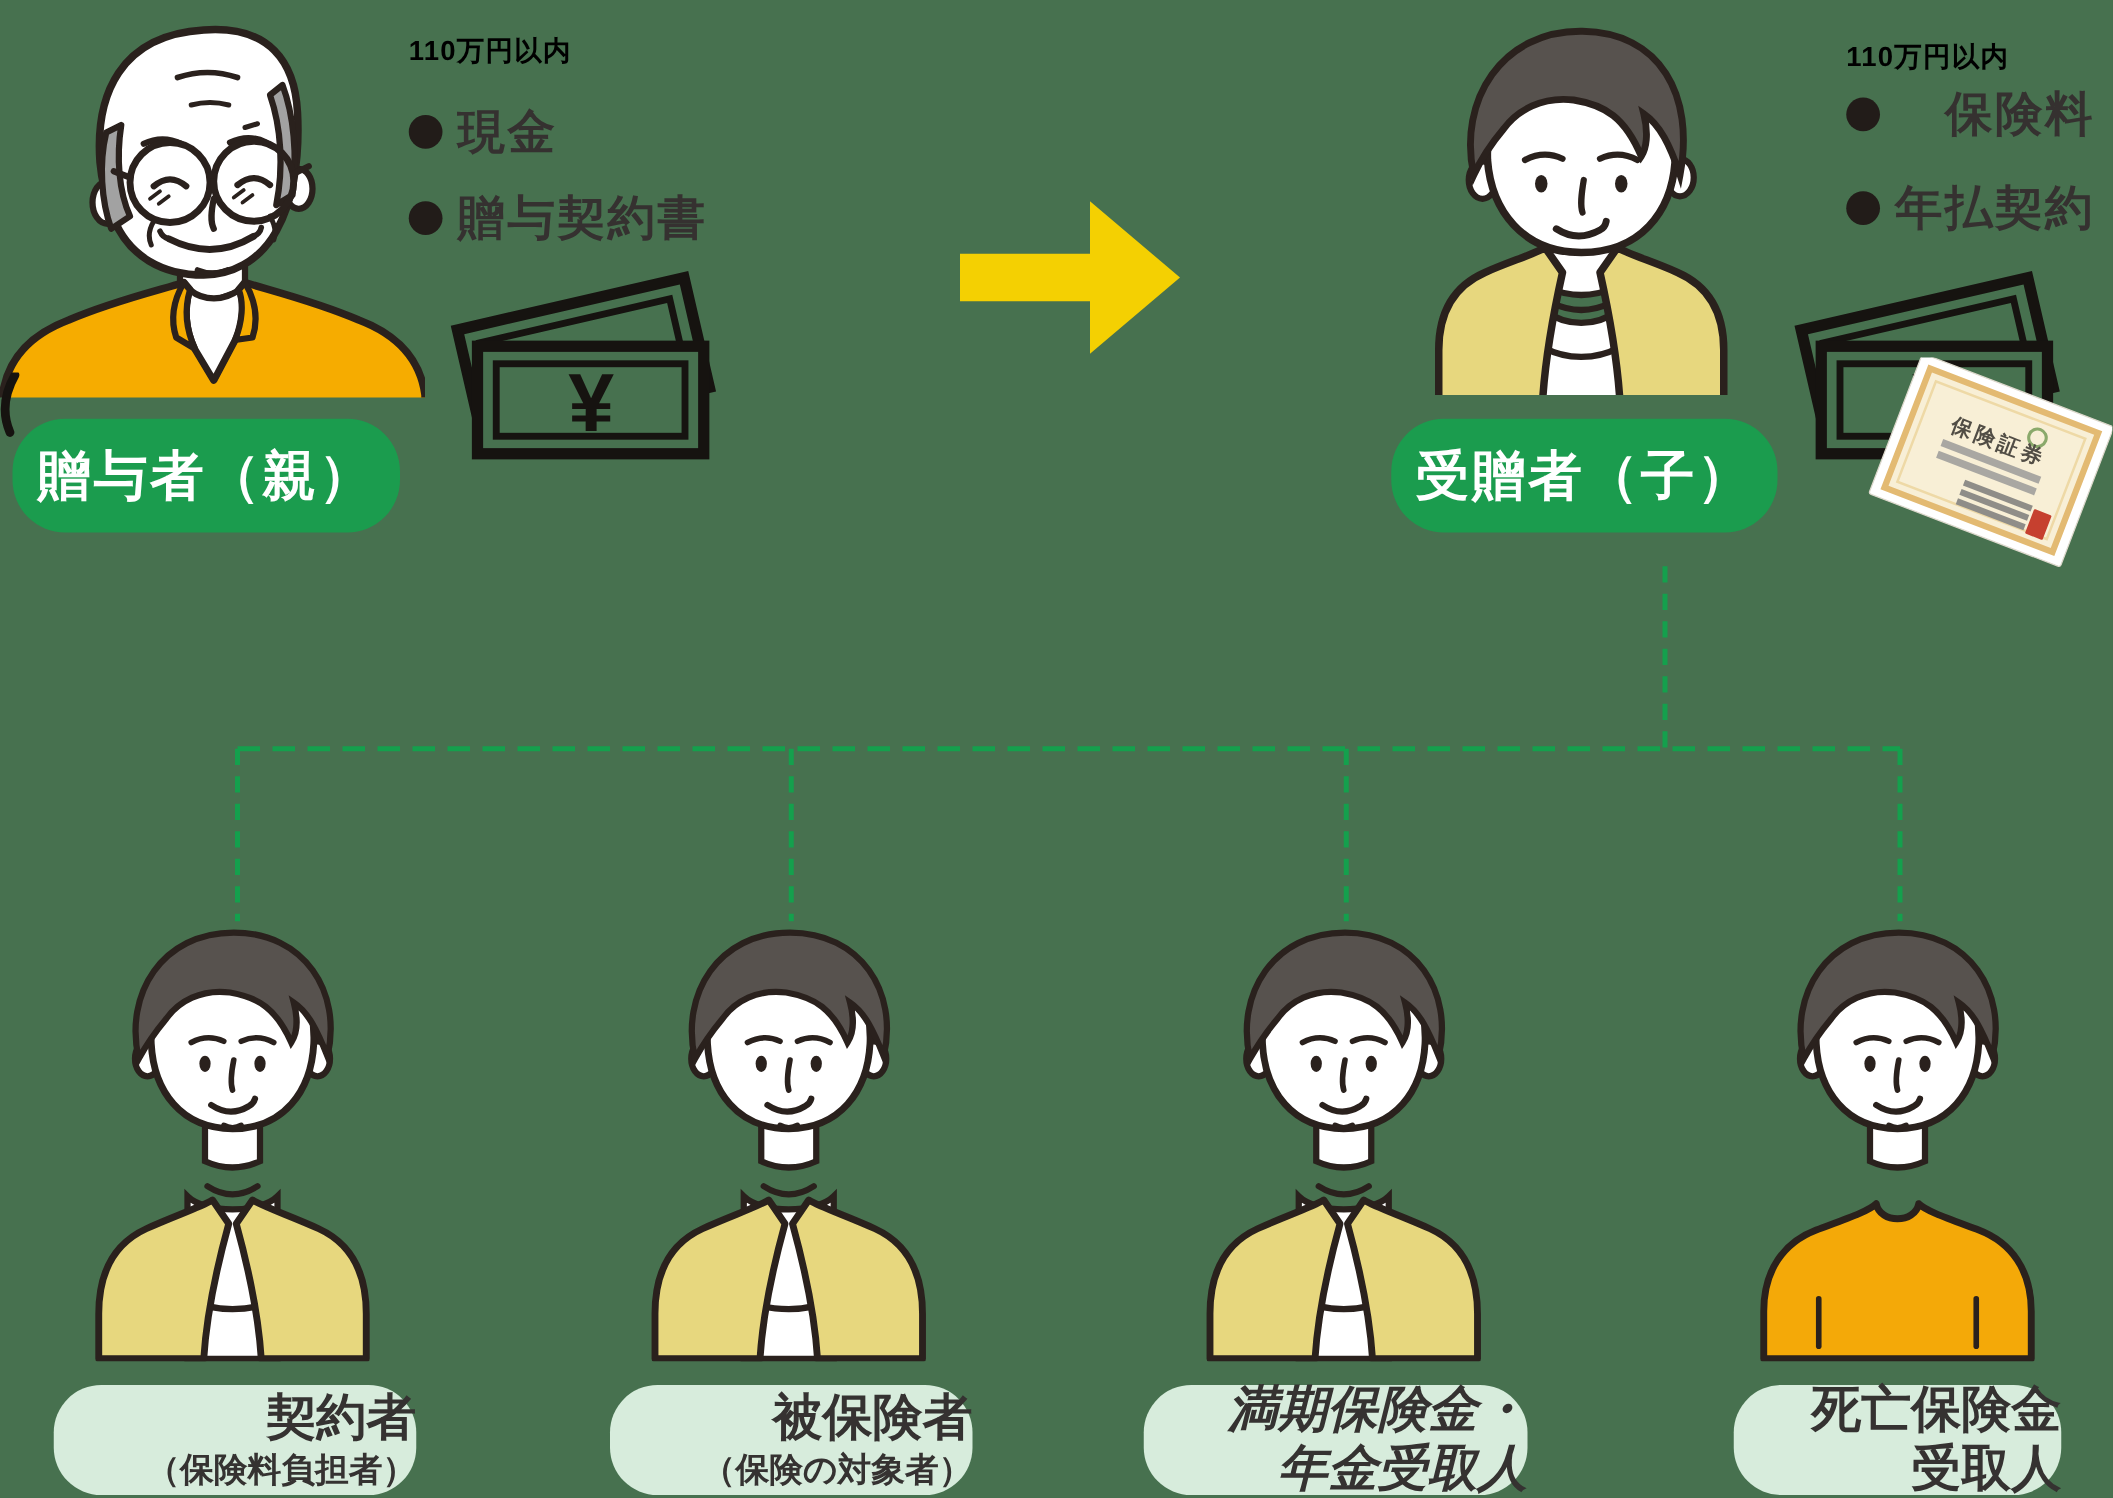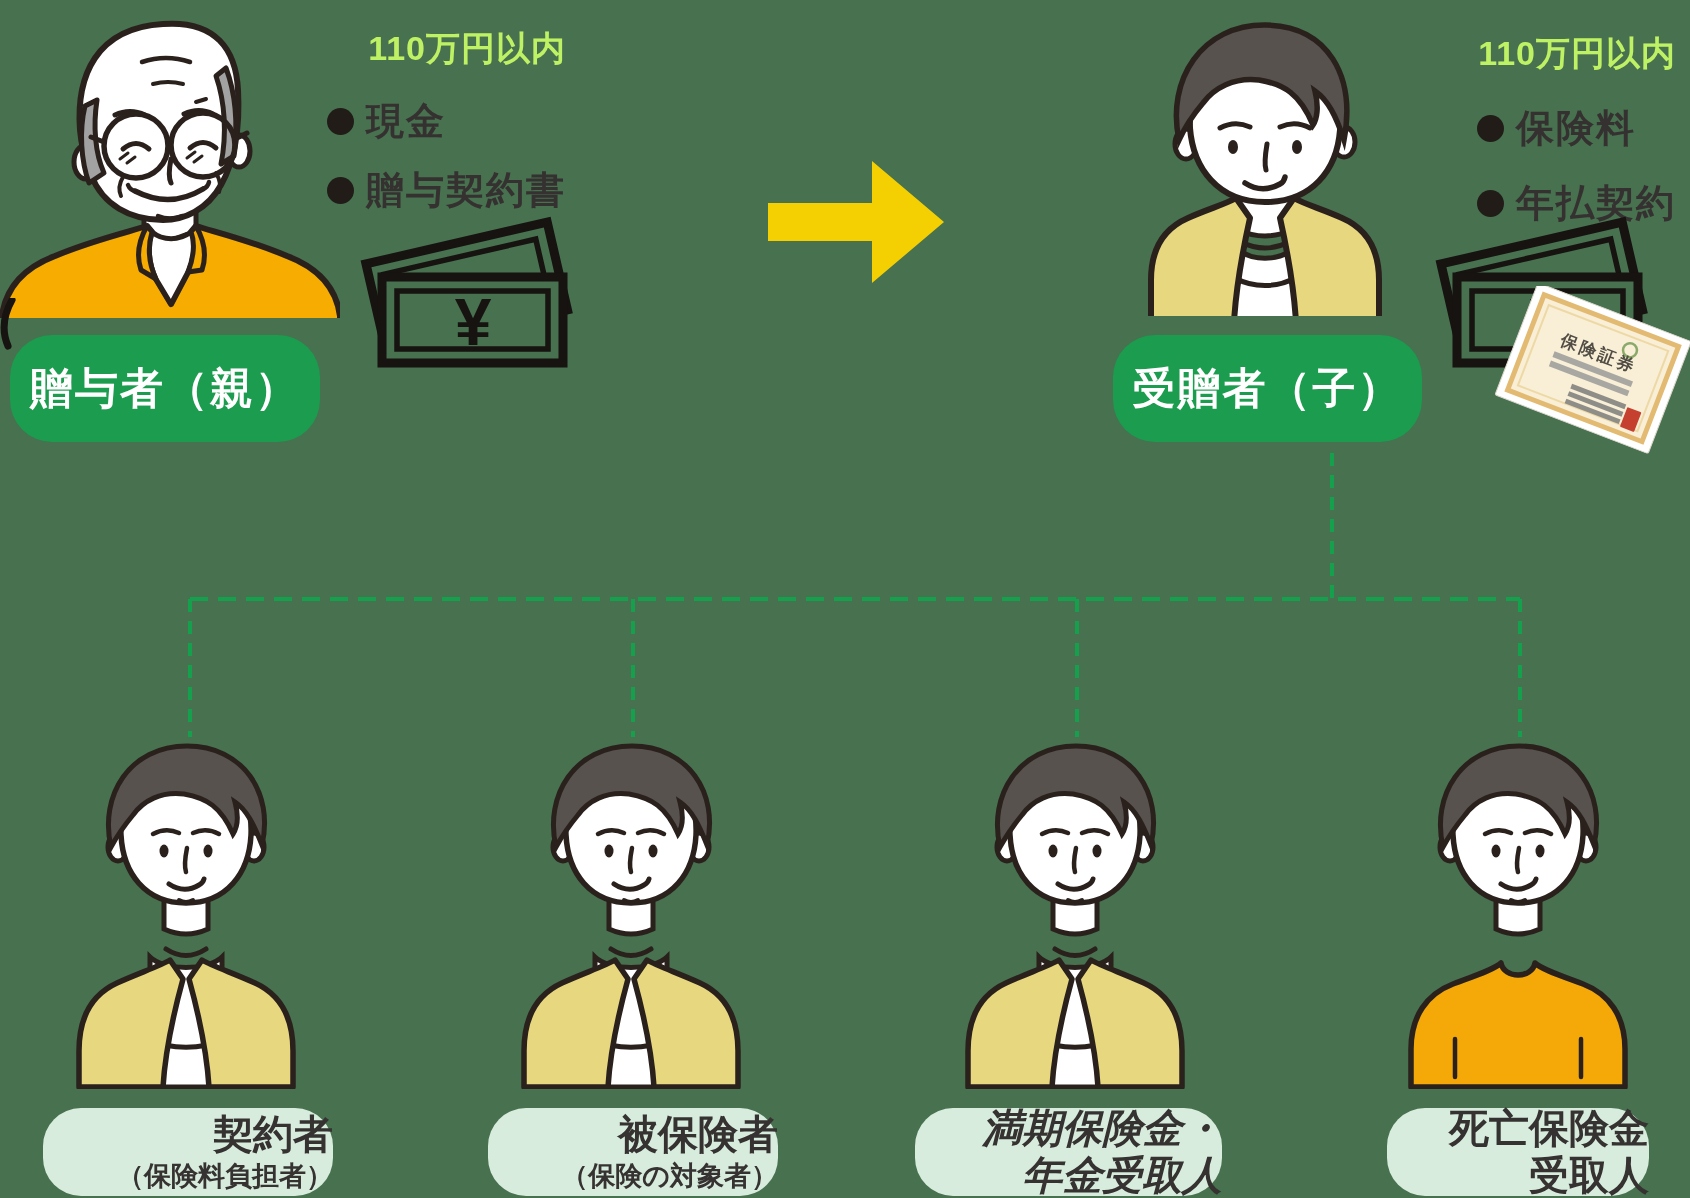--- a/index.html
+++ b/index.html
@@ -5,36 +5,36 @@
   html,body{margin:0;padding:0;background:#47714f;}
   #stage{
     position:relative;width:1690px;height:1198px;overflow:hidden;
     background:#47714f;
     font-family:"Liberation Sans","DejaVu Sans",sans-serif;
     color:#343130;
   }
   .abs{position:absolute;}
   
   .pill-green{
-    position:absolute;height:107px;border-radius:42px;background:#1b9c4e;
+    position:absolute;height:91px;border-radius:42px;background:#1b9c4e;
     display:flex;align-items:center;justify-content:center;
     color:#ffffff;font-size:43px;font-weight:bold;letter-spacing:2px;
   }
   
   .pill-mint{
     position:absolute;top:1108px;height:88px;border-radius:38px;background:#d7ecdc;
     display:flex;flex-direction:column;align-items:flex-end;justify-content:center;
     color:#353231;text-align:center;line-height:1.08;
   }
   .pill-mint .l1{font-size:40px;font-weight:bold;}
   .pill-mint .l2-small{font-size:27px;font-weight:600;margin-top:6px;margin-left:44px;}
   .pill-mint .l2-big{font-size:40px;font-weight:bold;margin-top:3px;}
   
   .note-block{position:absolute;}
-  .limit-line{font-size:34px;font-weight:600;color:#bef264;letter-spacing:1px;text-align:right;}
+  .limit-line{font-size:22px;font-weight:600;color:#000000;letter-spacing:1px;}
   .bullet-line{display:flex;align-items:center;color:#353130;}
   .bullet-dot{
     width:27px;height:27px;border-radius:50%;background:#221c19;
     margin-right:12px;flex:0 0 auto;
   }
   .bullet-text{font-size:38px;font-weight:bold;letter-spacing:2px;white-space:nowrap;}
   svg{display:block;}
 </style>
 </head>
 <body>
@@ -164,21 +164,21 @@
     <path d="M66,306 L66,264 C66,231 80,212 103,202 C123,193 141,188 151,182 L165,202 C157,238 151,272 149,306 Z" fill="#e7d77e" stroke="#2a211d" stroke-width="6" stroke-linejoin="round"></path>
     <path d="M294,306 L294,264 C294,231 280,212 257,202 C237,193 219,188 209,182 L195,202 C203,238 209,272 211,306 Z" fill="#e7d77e" stroke="#2a211d" stroke-width="6" stroke-linejoin="round"></path>
   </svg>
 
   <div class="pill-green" style="left:1113px;top:335px;width:309px;">
     <span>受贈者（子）</span>
   </div>
 
   <div class="note-block" style="left:1477px;top:31px;">
     <div class="limit-line">110万円以内</div>
-    <div class="bullet-line" style="margin-top:26px;">
+    <div class="bullet-line" style="margin-top:5px;justify-content:space-between;">
       <span class="bullet-dot"></span>
       <span class="bullet-text">保険料</span>
     </div>
     <div class="bullet-line" style="margin-top:24px;">
       <span class="bullet-dot"></span>
       <span class="bullet-text">年払契約</span>
     </div>
   </div>
 
   <svg class="abs" style="left:1415px;top:195px" width="250" height="190" viewBox="0 0 250 190">

